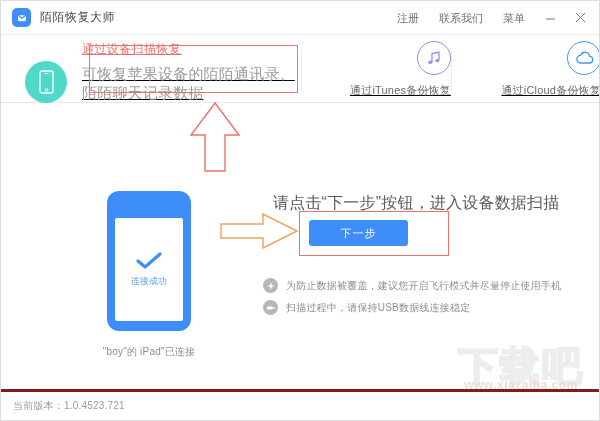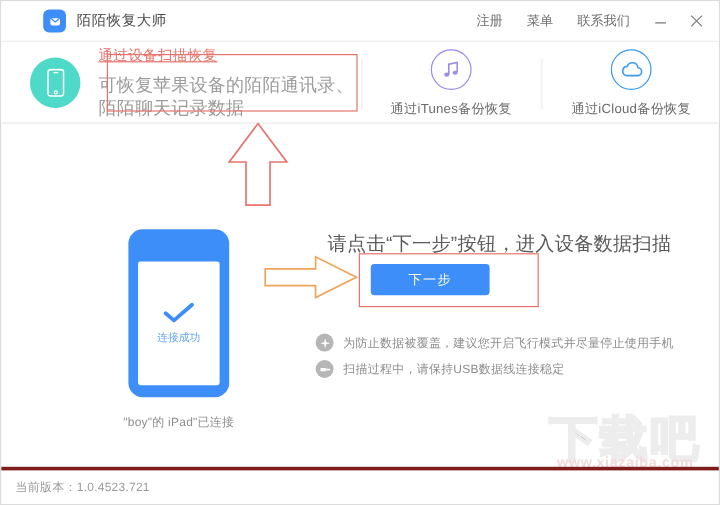--- a/index.html
+++ b/index.html
@@ -16,21 +16,21 @@
     border: 1px solid #dcdcdc;
     overflow: hidden;
   }
 
   
   .titlebar {
     position: absolute; left: 0; top: 0;
     width: 600px; height: 34px;
     background: #ffffff;
     border-bottom: 1px solid #ececec;
-    display: flex; align-items: center; padding-left: 24px;
+    display: flex; align-items: center;
   }
   .logo {
     width: 19px; height: 19px; margin-left: 11px;
     background: #3d8ef8; border-radius: 5px;
     display: flex; align-items: center; justify-content: center;
   }
   .logo svg { display: block; }
   .app-title {
     margin-left: 9px;
     font-size: 12px; color: #4a4a4a; letter-spacing: .5px;
@@ -52,22 +52,22 @@
 
   
   .tabs {
     position: absolute; left: 0; top: 35px;
     width: 600px; height: 67px;
     background: #ffffff;
     border-bottom: 1px solid #e8e8e8;
     display: flex; align-items: center;
   }
   .tab {
-    height: 67px; display: flex; align-items: center;
-    cursor: pointer; position: relative;
+    height: 67px; display: flex; align-items: flex-end;
+    cursor: pointer; position: relative; text-decoration: underline;
   }
   .tab-1 { width: 300px; padding-left: 24px; }
   .tab-2, .tab-3 {
     width: 150px; flex-direction: column; justify-content: center;
   }
   .tab-sep {
     position: absolute; top: 13px; width: 1px; height: 42px;
     background: #ececec;
   }
   .circ {
@@ -213,22 +213,22 @@
     <div class="logo">
       <svg width="12" height="12" viewBox="0 0 12 12">
         <path d="M2 3.2h8v4.4a1.6 1.6 0 0 1-1.6 1.6H3.6A1.6 1.6 0 0 1 2 7.6z" fill="#fff"></path>
         <path d="M2.2 3.2 6 6.3l3.8-3.1" stroke="#3d8ef8" stroke-width="1.1" fill="none"></path>
       </svg>
     </div>
     <div class="app-title">陌陌恢复大师</div>
 
     <div class="titlebar-right">
       <div class="tb-menu">注册</div>
+      <div class="tb-menu">联系我们</div>
       <div class="tb-menu">菜单</div>
-      <div class="tb-menu">联系我们</div>
       <div class="win-btn">
         <svg width="11" height="11" viewBox="0 0 11 11">
             <line x1="1" y1="7" x2="10" y2="7" stroke="#7a7a7a" stroke-width="1"></line>
           </svg>
       </div>
       <div class="win-btn" style="margin-right:6px;">
         <svg width="11" height="11" viewBox="0 0 11 11">
           <line x1="1" y1="1" x2="10" y2="10" stroke="#7a7a7a" stroke-width="1"></line>
           <line x1="10" y1="1" x2="1" y2="10" stroke="#7a7a7a" stroke-width="1"></line>
         </svg>

